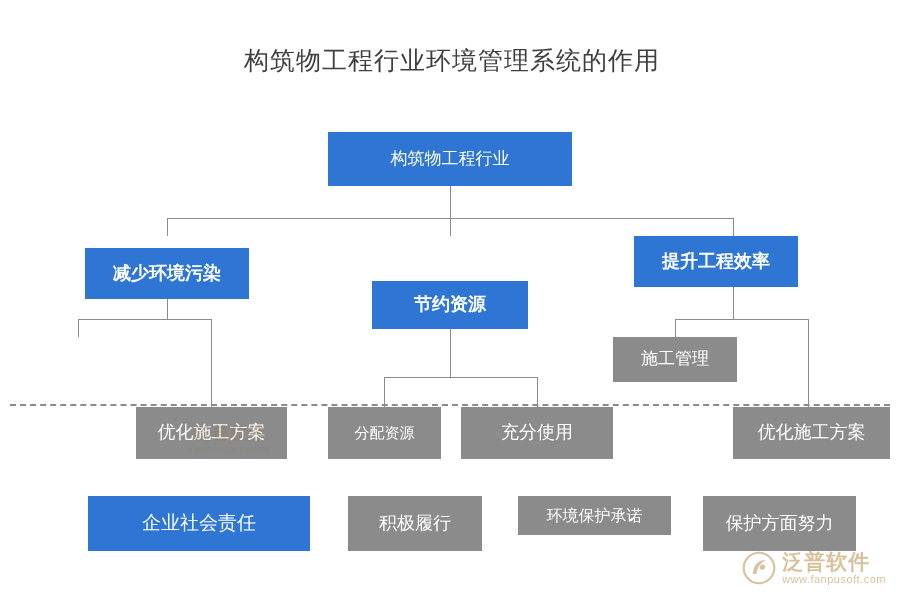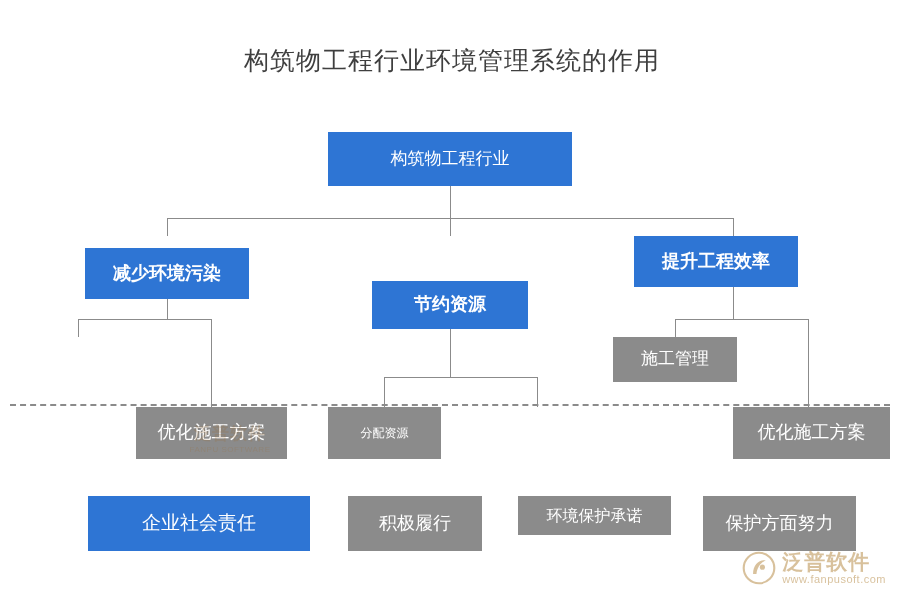--- a/index.html
+++ b/index.html
@@ -146,22 +146,23 @@
 
   <div class="node blue" style="left:372px; top:236px; width:156px; height:48px; font-size:18px; font-weight:bold;margin-top:45px;">节约资源</div>
 
   <div class="node blue" style="left:634px; top:236px; width:164px; height:51px; font-size:18px; font-weight:bold;">提升工程效率</div>
 
 
   <div class="node gray" style="left:613px; top:337px; width:124px; height:45px; font-size:17px;">施工管理</div>
 
   <div class="node gray" style="left:136px; top:407px; width:151px; height:52px; font-size:18px;">优化施工方案</div>
 
-  <div class="node gray" style="left:328px; top:407px; width:113px; height:52px; font-size:12px;">分配资源</div>
+  <div class="node gray" style="left:328px; top:407px; width:113px; height:52px; font-size:15px;">分配资源</div>
 
+  <div class="node gray" style="left:461px; top:407px; width:152px; height:52px; font-size:18px;">充分使用</div>
 
   <div class="node gray" style="left:733px; top:407px; width:157px; height:52px; font-size:18px;">优化施工方案</div>
 
   <div class="node blue" style="left:88px; top:496px; width:222px; height:55px; font-size:19px;">企业社会责任</div>
 
   <div class="node gray" style="left:348px; top:496px; width:134px; height:55px; font-size:18px;">积极履行</div>
 
   <div class="node gray" style="left:518px; top:496px; width:153px; height:39px; font-size:16px;text-align:right;">环境保护承诺</div>
 
   <div class="node gray" style="left:703px; top:496px; width:153px; height:55px; font-size:18px;">保护方面努力</div>

